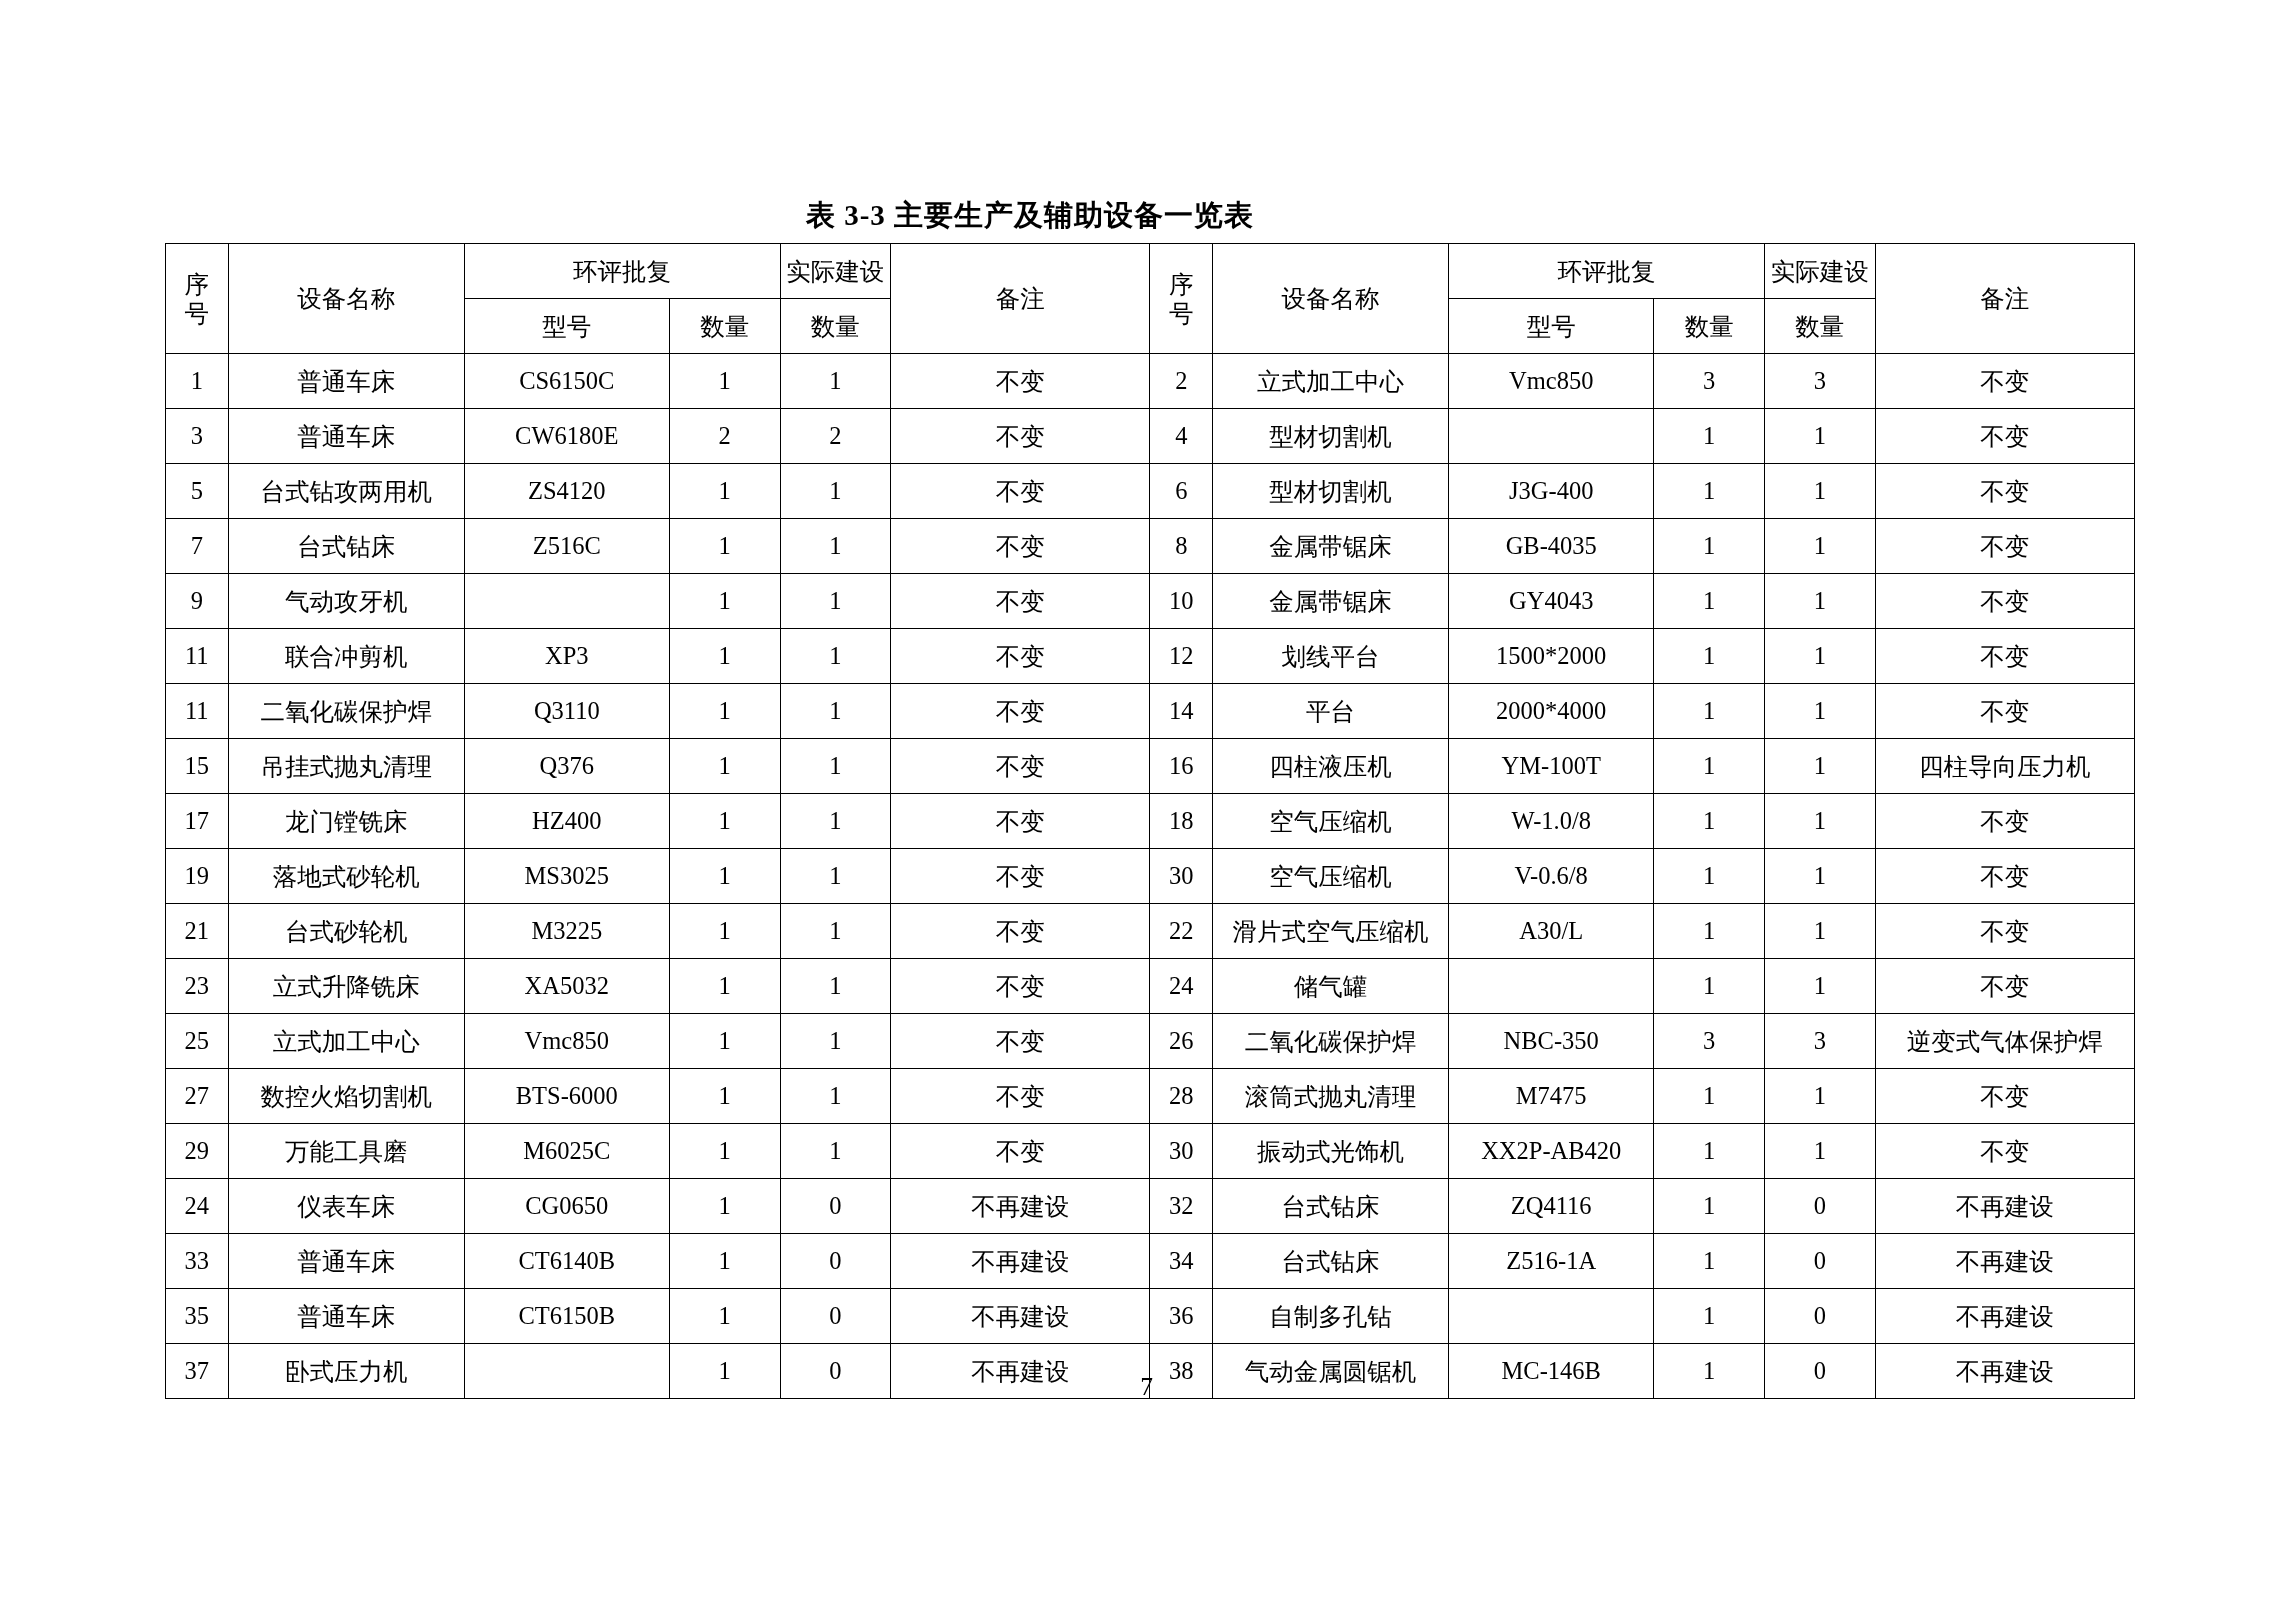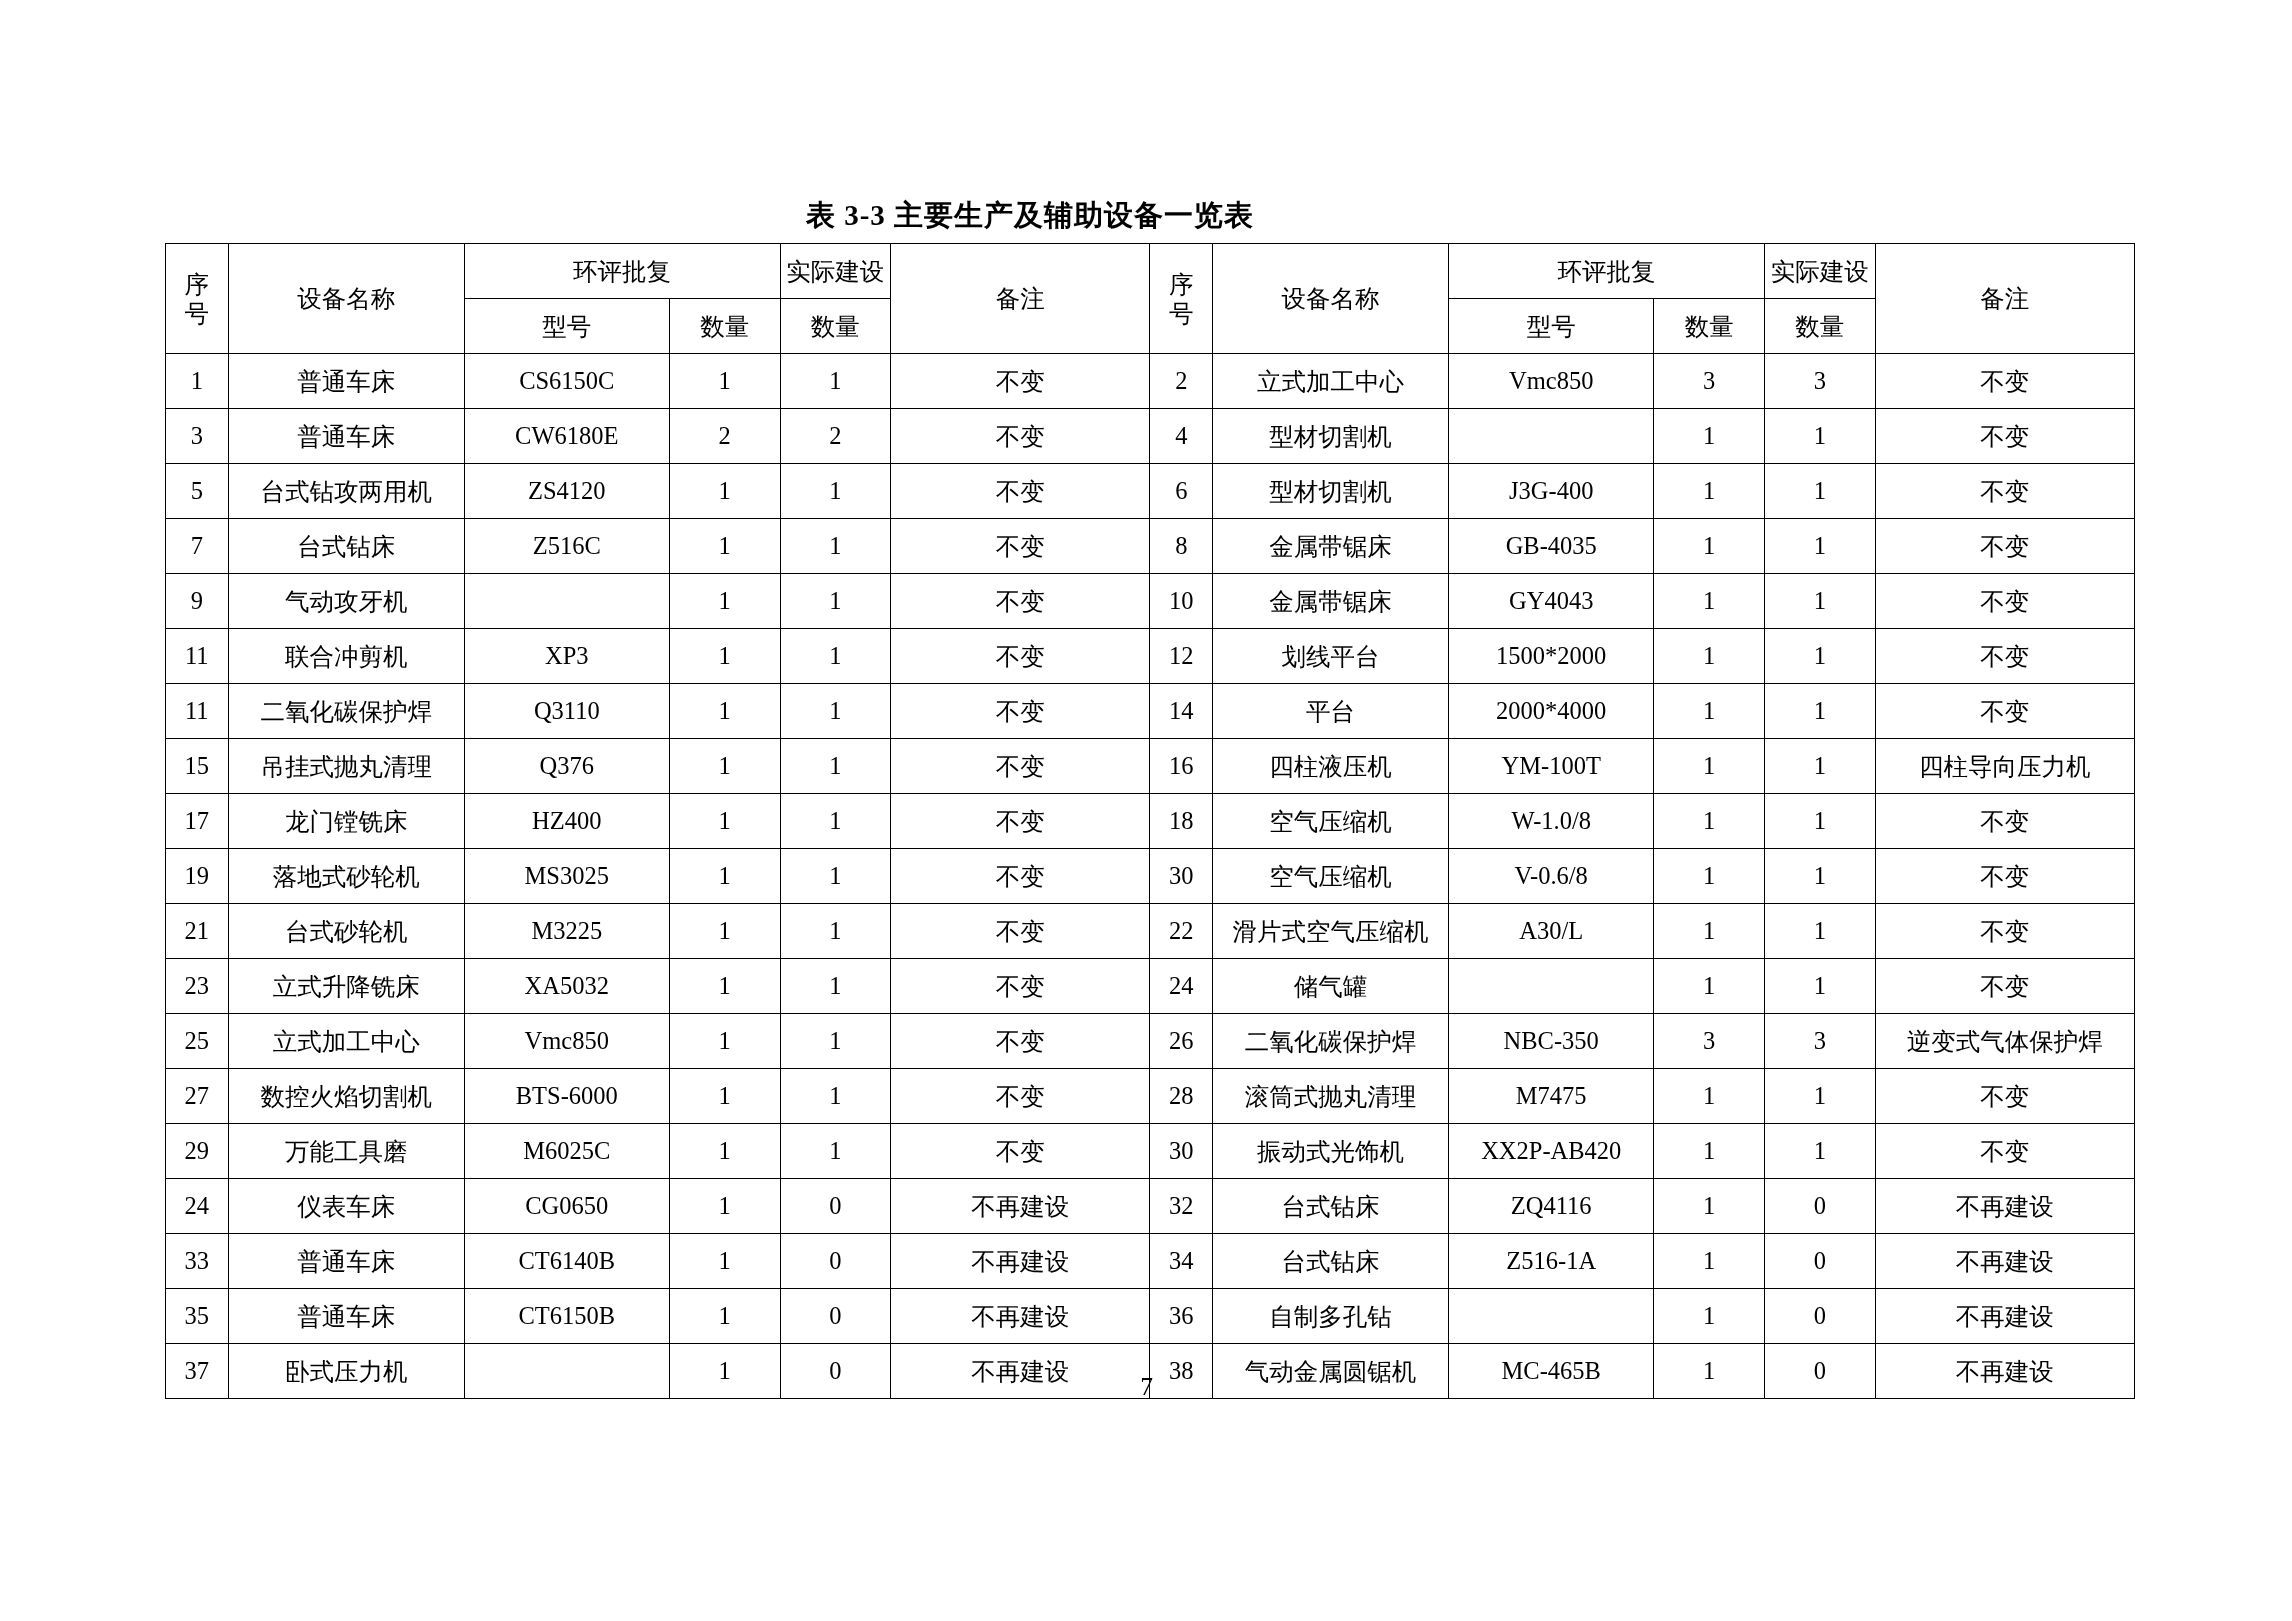--- a/index.html
+++ b/index.html
@@ -383,21 +383,21 @@
         </tr>
         <tr>
           <td class="num">37</td>
           <td class="cell-cn">卧式压力机</td>
           <td class="num"></td>
           <td class="num">1</td>
           <td class="num">0</td>
           <td class="cell-cn">不再建设</td>
           <td class="num">38</td>
           <td class="cell-cn">气动金属圆锯机</td>
-          <td class="num">MC-465B</td>
+          <td class="num">MC-146B</td>
           <td class="num">1</td>
           <td class="num">0</td>
           <td class="cell-cn">不再建设</td>
         </tr>
       </tbody>
     </table>
   </div>
 
   <div class="page-no">7</div>
 

